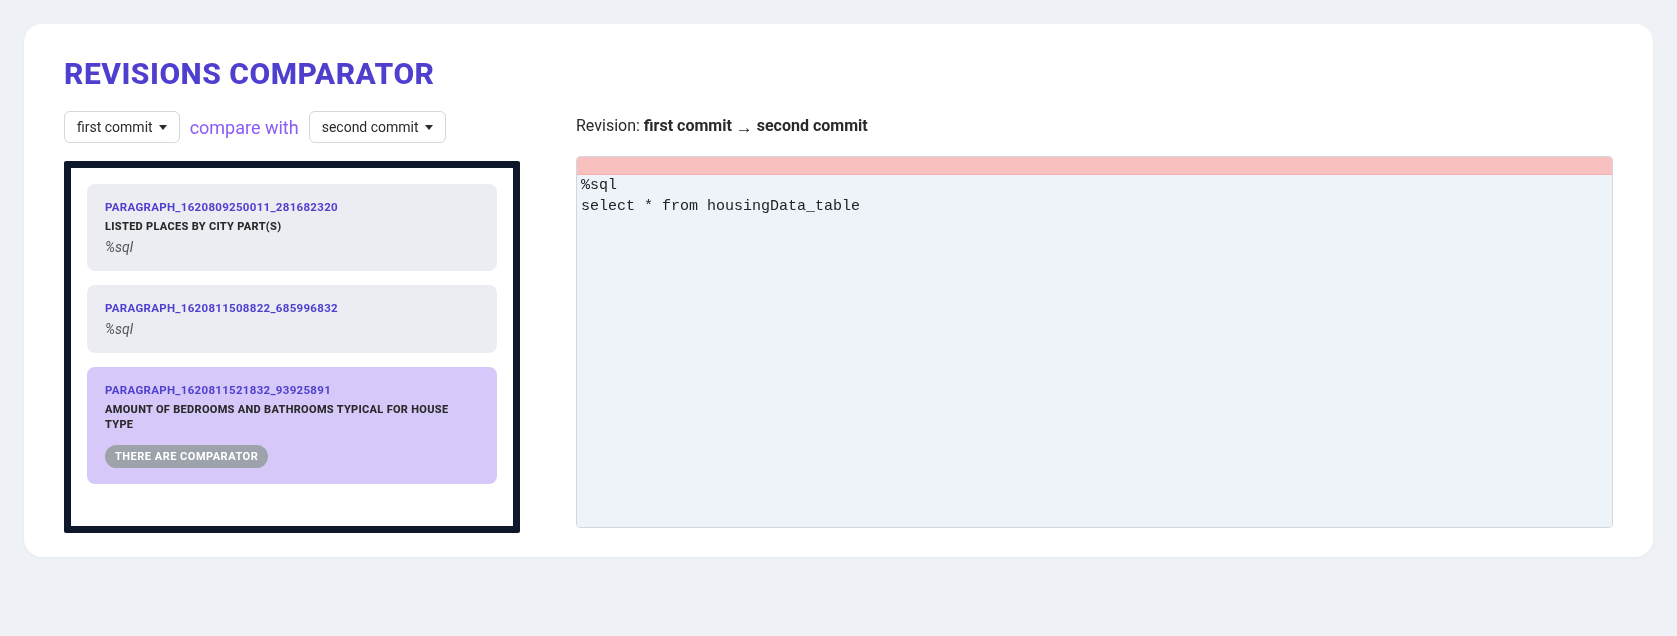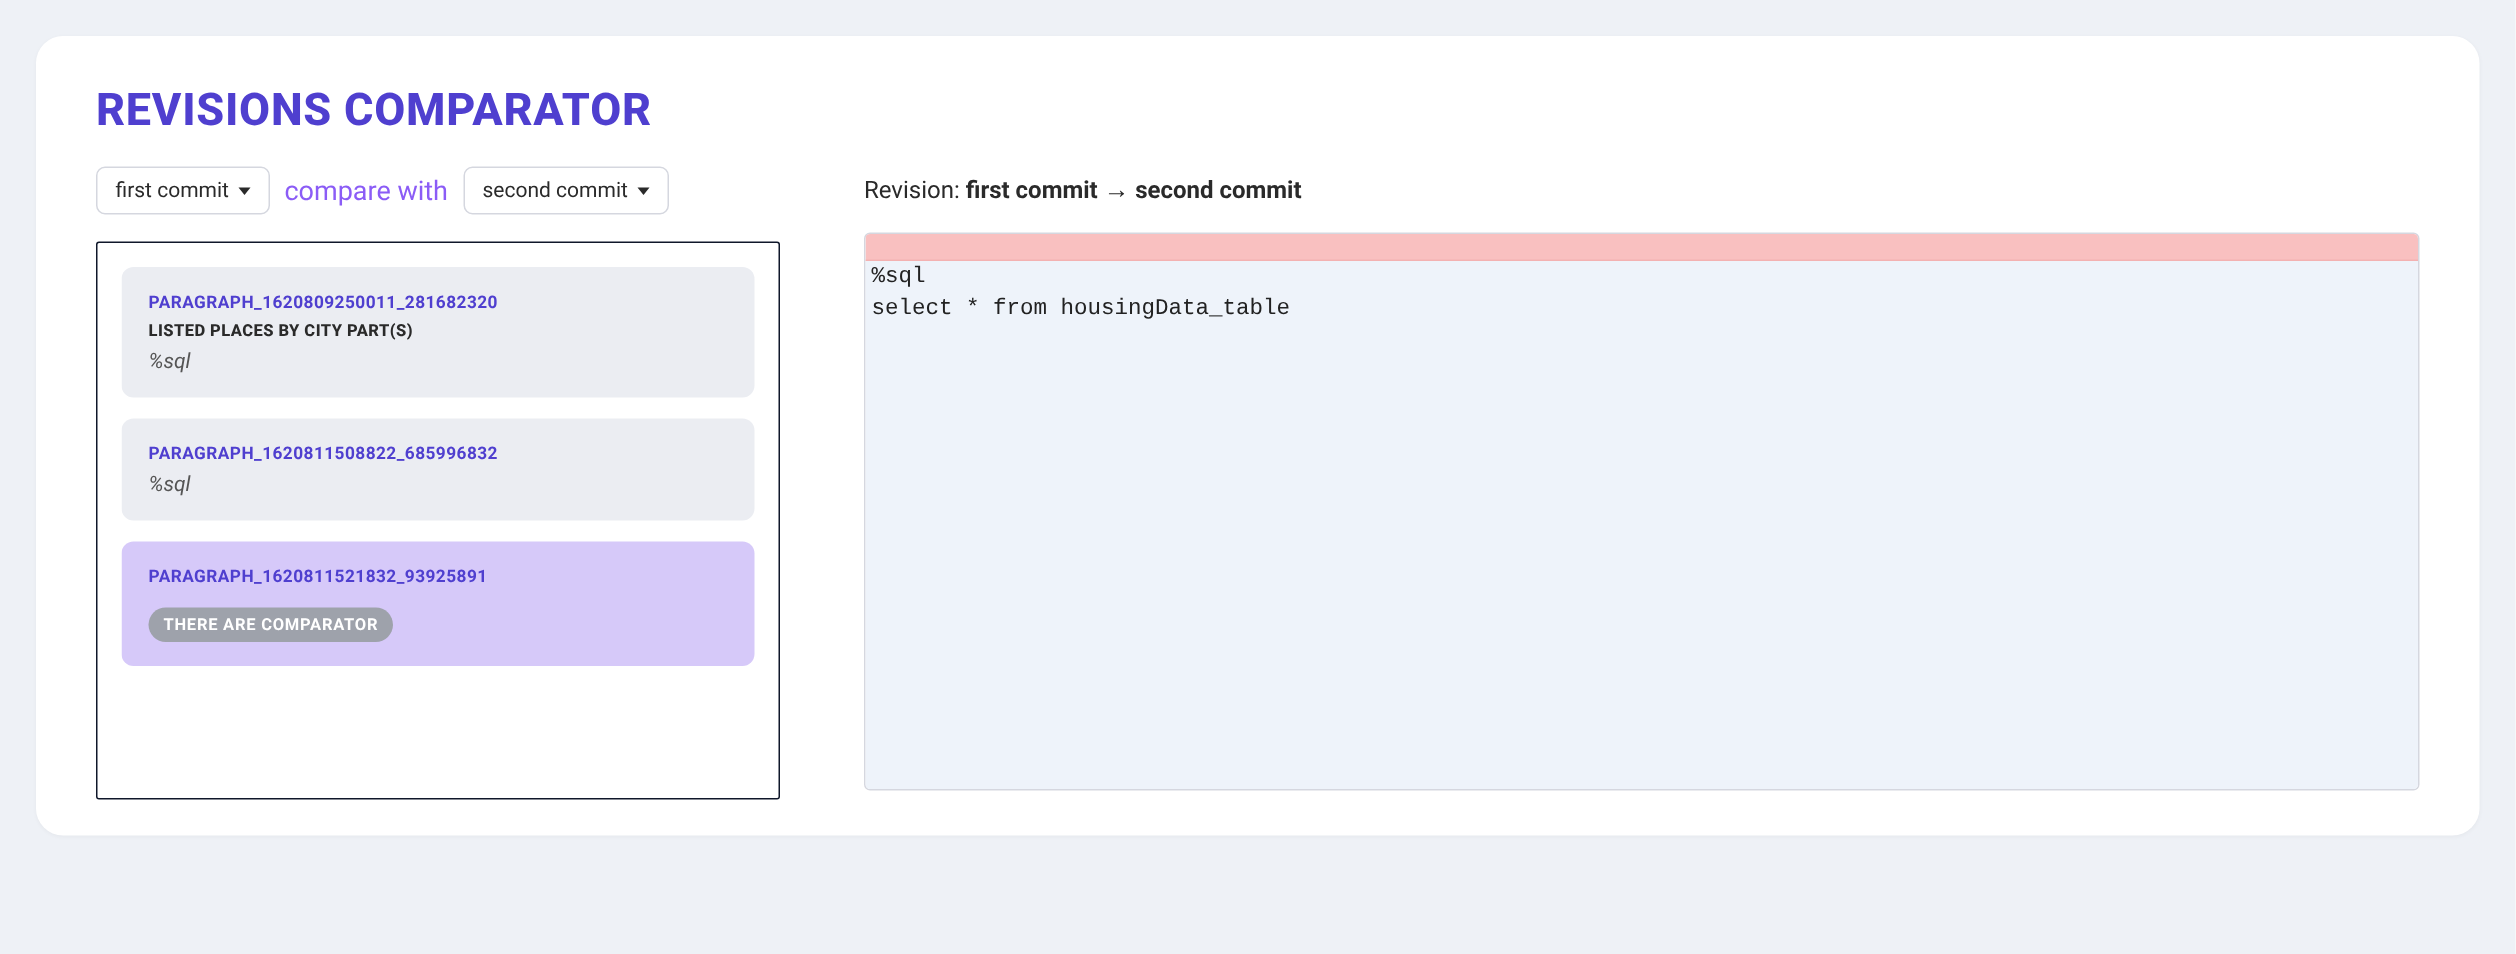--- a/index.html
+++ b/index.html
@@ -76,21 +76,21 @@
       border-top: 5px solid #2a2a2a;
     }
 
     .compare-with {
       font-size: 18px;
       color: #8b5cf6;
     }
 
     
     .paragraph-list {
-      border: 1px solid #0f172a;
+      border: 7px solid #0f172a;
       border-radius: 2px;
       height: 372px;
       padding: 16px 6px 16px 16px;
       overflow-y: hidden;
       position: relative;
       background: #ffffff;
     }
 
     .scroll-area {
       height: 100%;
@@ -233,20 +233,21 @@
             <div class="card-lang">%sql</div>
           </div>
 
           <div class="card">
             <div class="card-id">PARAGRAPH_1620811508822_685996832</div>
             <div class="card-lang">%sql</div>
           </div>
 
           <div class="card highlighted">
             <div class="card-id">PARAGRAPH_1620811521832_93925891</div>
+            <div class="card-title">AMOUNT OF BEDROOMS AND BATHROOMS TYPICAL FOR HOUSE TYPE</div>
             <span class="diff-badge">THERE ARE COMPARATOR</span>
           </div>
 
         </div>
       </div>
     </div>
 
     <div class="right-col">
       <div class="revision-line">
         <span>Revision: </span><span class="bold">first commit</span>

